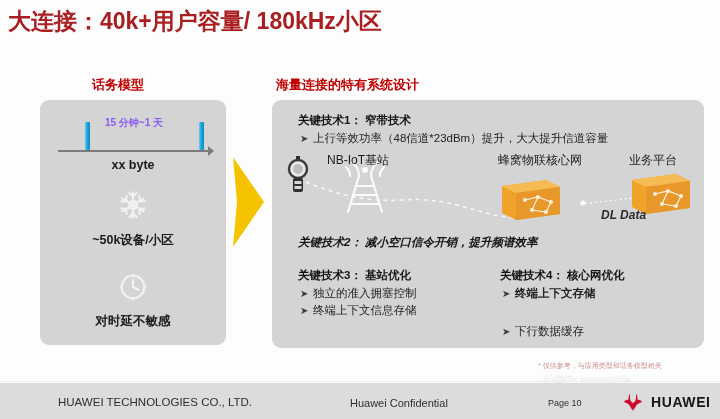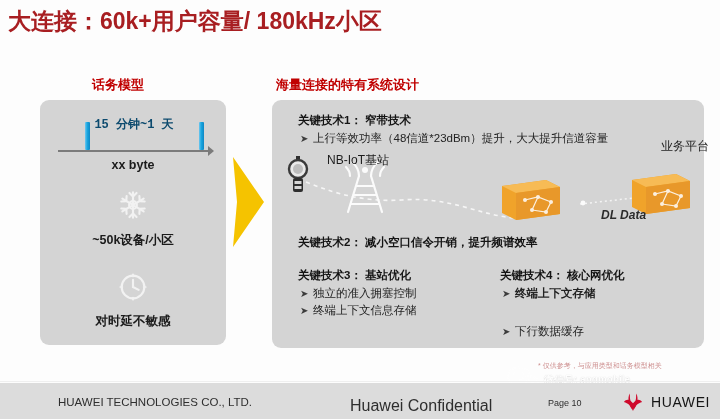--- a/index.html
+++ b/index.html
@@ -61,25 +61,24 @@
     left: 58px;
     top: 112px;
     width: 152px;
     height: 46px;
   }
   .tl-label {
     position: absolute;
     left: 0; top: 4px;
     width: 152px;
     text-align: center;
-    font-size: 12px;
-    font-weight: bold;
-    color: #0c4a6e;
-    white-space: nowrap;
-    font-family: Liberation Mono, monospace;
+    font-size: 10px;
+    font-weight: bold;
+    color: #8b5cf6;
+    white-space: nowrap;
   }
   .tl-axis {
     position: absolute;
     left: 0;
     top: 38px;
     width: 152px;
     height: 2px;
     background: #7b7b7b;
   }
   .tl-arrow {
@@ -150,21 +149,21 @@
   }
   .kt-line .bullet {
     display: inline-block;
     width: 13px;
     color: #3c3c3c;
     font-size: 10px;
   }
 
   .kt1       { left: 298px; top: 113px; }
   .kt1-b1    { left: 300px; top: 131px; }
-  .kt2       { left: 298px; top: 235px; }
+  .kt2       { left: 298px; top: 235px; font-style: italic; }
   .kt3       { left: 298px; top: 268px; }
   .kt3-b1    { left: 300px; top: 286px; }
   .kt3-b2    { left: 300px; top: 303px; }
   .kt4       { left: 500px; top: 268px; }
   .kt4-b1    { left: 502px; top: 286px; font-weight: bold; }
   .kt4-b2    { left: 502px; top: 303px; margin-top: 21px; }
 
   
   .diagram {
     position: absolute;
@@ -174,21 +173,21 @@
     height: 82px;
   }
   .node-label {
     position: absolute;
     font-size: 12px;
     color: #1c1c1c;
     white-space: nowrap;
   }
   .lbl-bs   { left: 327px; top: 152px; }
   .lbl-core { left: 498px; top: 152px; }
-  .lbl-plat { left: 629px; top: 138px; margin-left: 32px; }
+  .lbl-plat { left: 629px; top: 152px; }
   .dl-data {
     position: absolute;
     left: 601px;
     top: 208px;
     font-size: 12px;
     font-style: italic;
     font-weight: bold;
     color: #2b2b2b;
     white-space: nowrap;
   }
@@ -209,34 +208,34 @@
     width: 720px;
     height: 1px;
     background: #efefef;
   }
   .footer-text {
     position: absolute;
     color: #2e2e2e;
     white-space: nowrap;
   }
   .ft-company { left: 58px;  top: 396px; font-size: 11.5px; text-align: right; }
-  .ft-conf    { left: 350px; top: 397px; font-size: 16px; }
+  .ft-conf    { left: 350px; top: 397px; font-size: 11px; }
   .ft-page    { left: 548px; top: 398px; font-size: 9px; }
 
   .logo {
     position: absolute;
     left: 620px;
     top: 391px;
     display: flex;
     align-items: center;
     gap: 5px;
   }
   .logo-word {
     font-size: 14px;
-    font-weight: normal;
+    font-weight: bold;
     color: #151515;
     letter-spacing: 0.6px;
   }
 
   
   .watermark {
     position: absolute;
     left: 506px;
     top: 360px;
     width: 212px;
@@ -261,21 +260,21 @@
     color: #b04a4a;
     opacity: 0.62;
     white-space: nowrap;
   }
 </style>
 </head>
 <body>
 
 <div class="slide">
 
-  <div class="title">大连接：60k+用户容量/ 180kHz小区</div>
+  <div class="title">大连接：40k+用户容量/ 180kHz小区</div>
 
   <div class="col-head left">话务模型</div>
   <div class="col-head right">海量连接的特有系统设计</div>
 
   <div class="panel left"></div>
 
   <div class="timeline-wrap">
     <div class="tl-label">15 分钟~1 天</div>
     <div class="tl-axis"></div>
     <div class="tl-arrow"></div>
@@ -376,20 +375,21 @@
           <circle cx="401" cy="46" r="2"></circle>
             <circle cx="382" cy="54" r="2"></circle>
           <circle cx="396" cy="56" r="2"></circle>
           <path d="M375 44 L388 41 L401 46 M382 54 L388 41 M382 54 L396 56 L401 46" stroke="#ffffff" stroke-width="1.2" fill="none"></path>
         </g>
       </g>
     </svg>
   </div>
 
   <div class="node-label lbl-bs">NB-IoT基站</div>
+  <div class="node-label lbl-core">蜂窝物联核心网</div>
   <div class="node-label lbl-plat">业务平台</div>
   <div class="dl-data">DL Data</div>
 
   <div class="kt kt2">关键技术2：  减小空口信令开销，提升频谱效率</div>
 
   <div class="kt kt3">关键技术3：  基站优化</div>
   <div class="kt-line kt3-b1"><span class="bullet">➤</span><span>独立的准入拥塞控制</span></div>
   <div class="kt-line kt3-b2"><span class="bullet">➤</span><span>终端上下文信息存储</span></div>
 
   <div class="kt kt4">关键技术4：  核心网优化</div>

